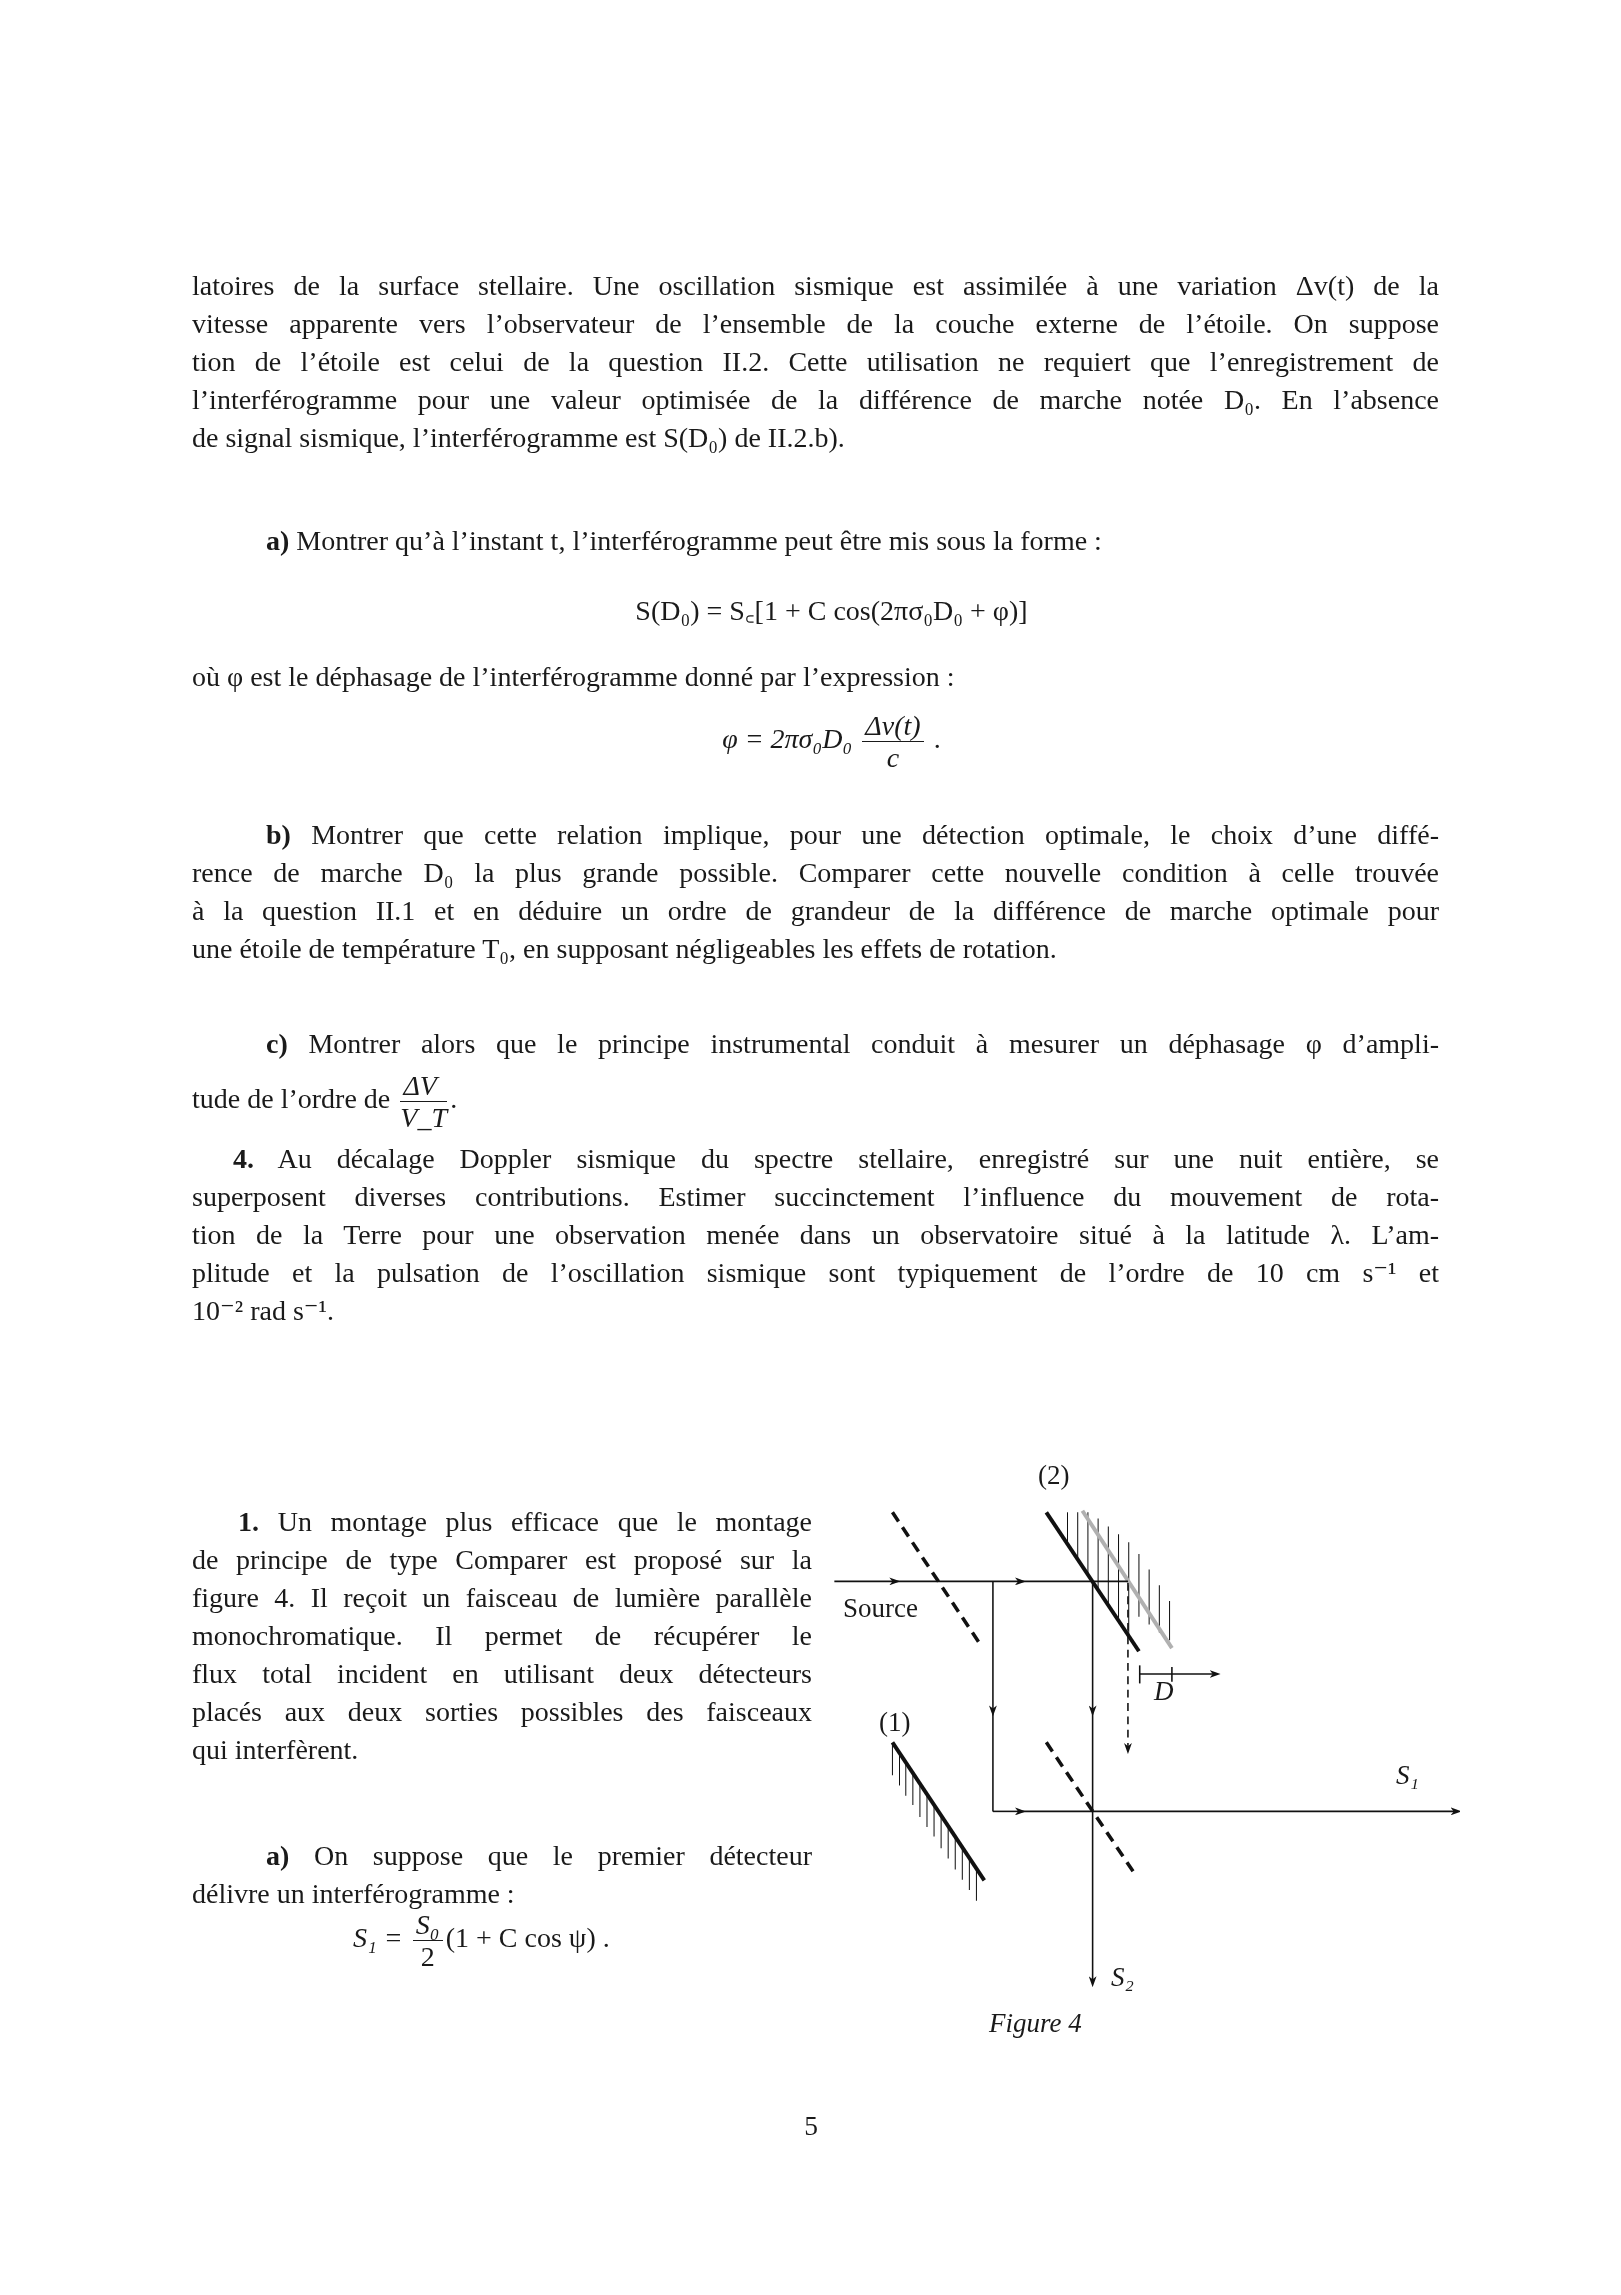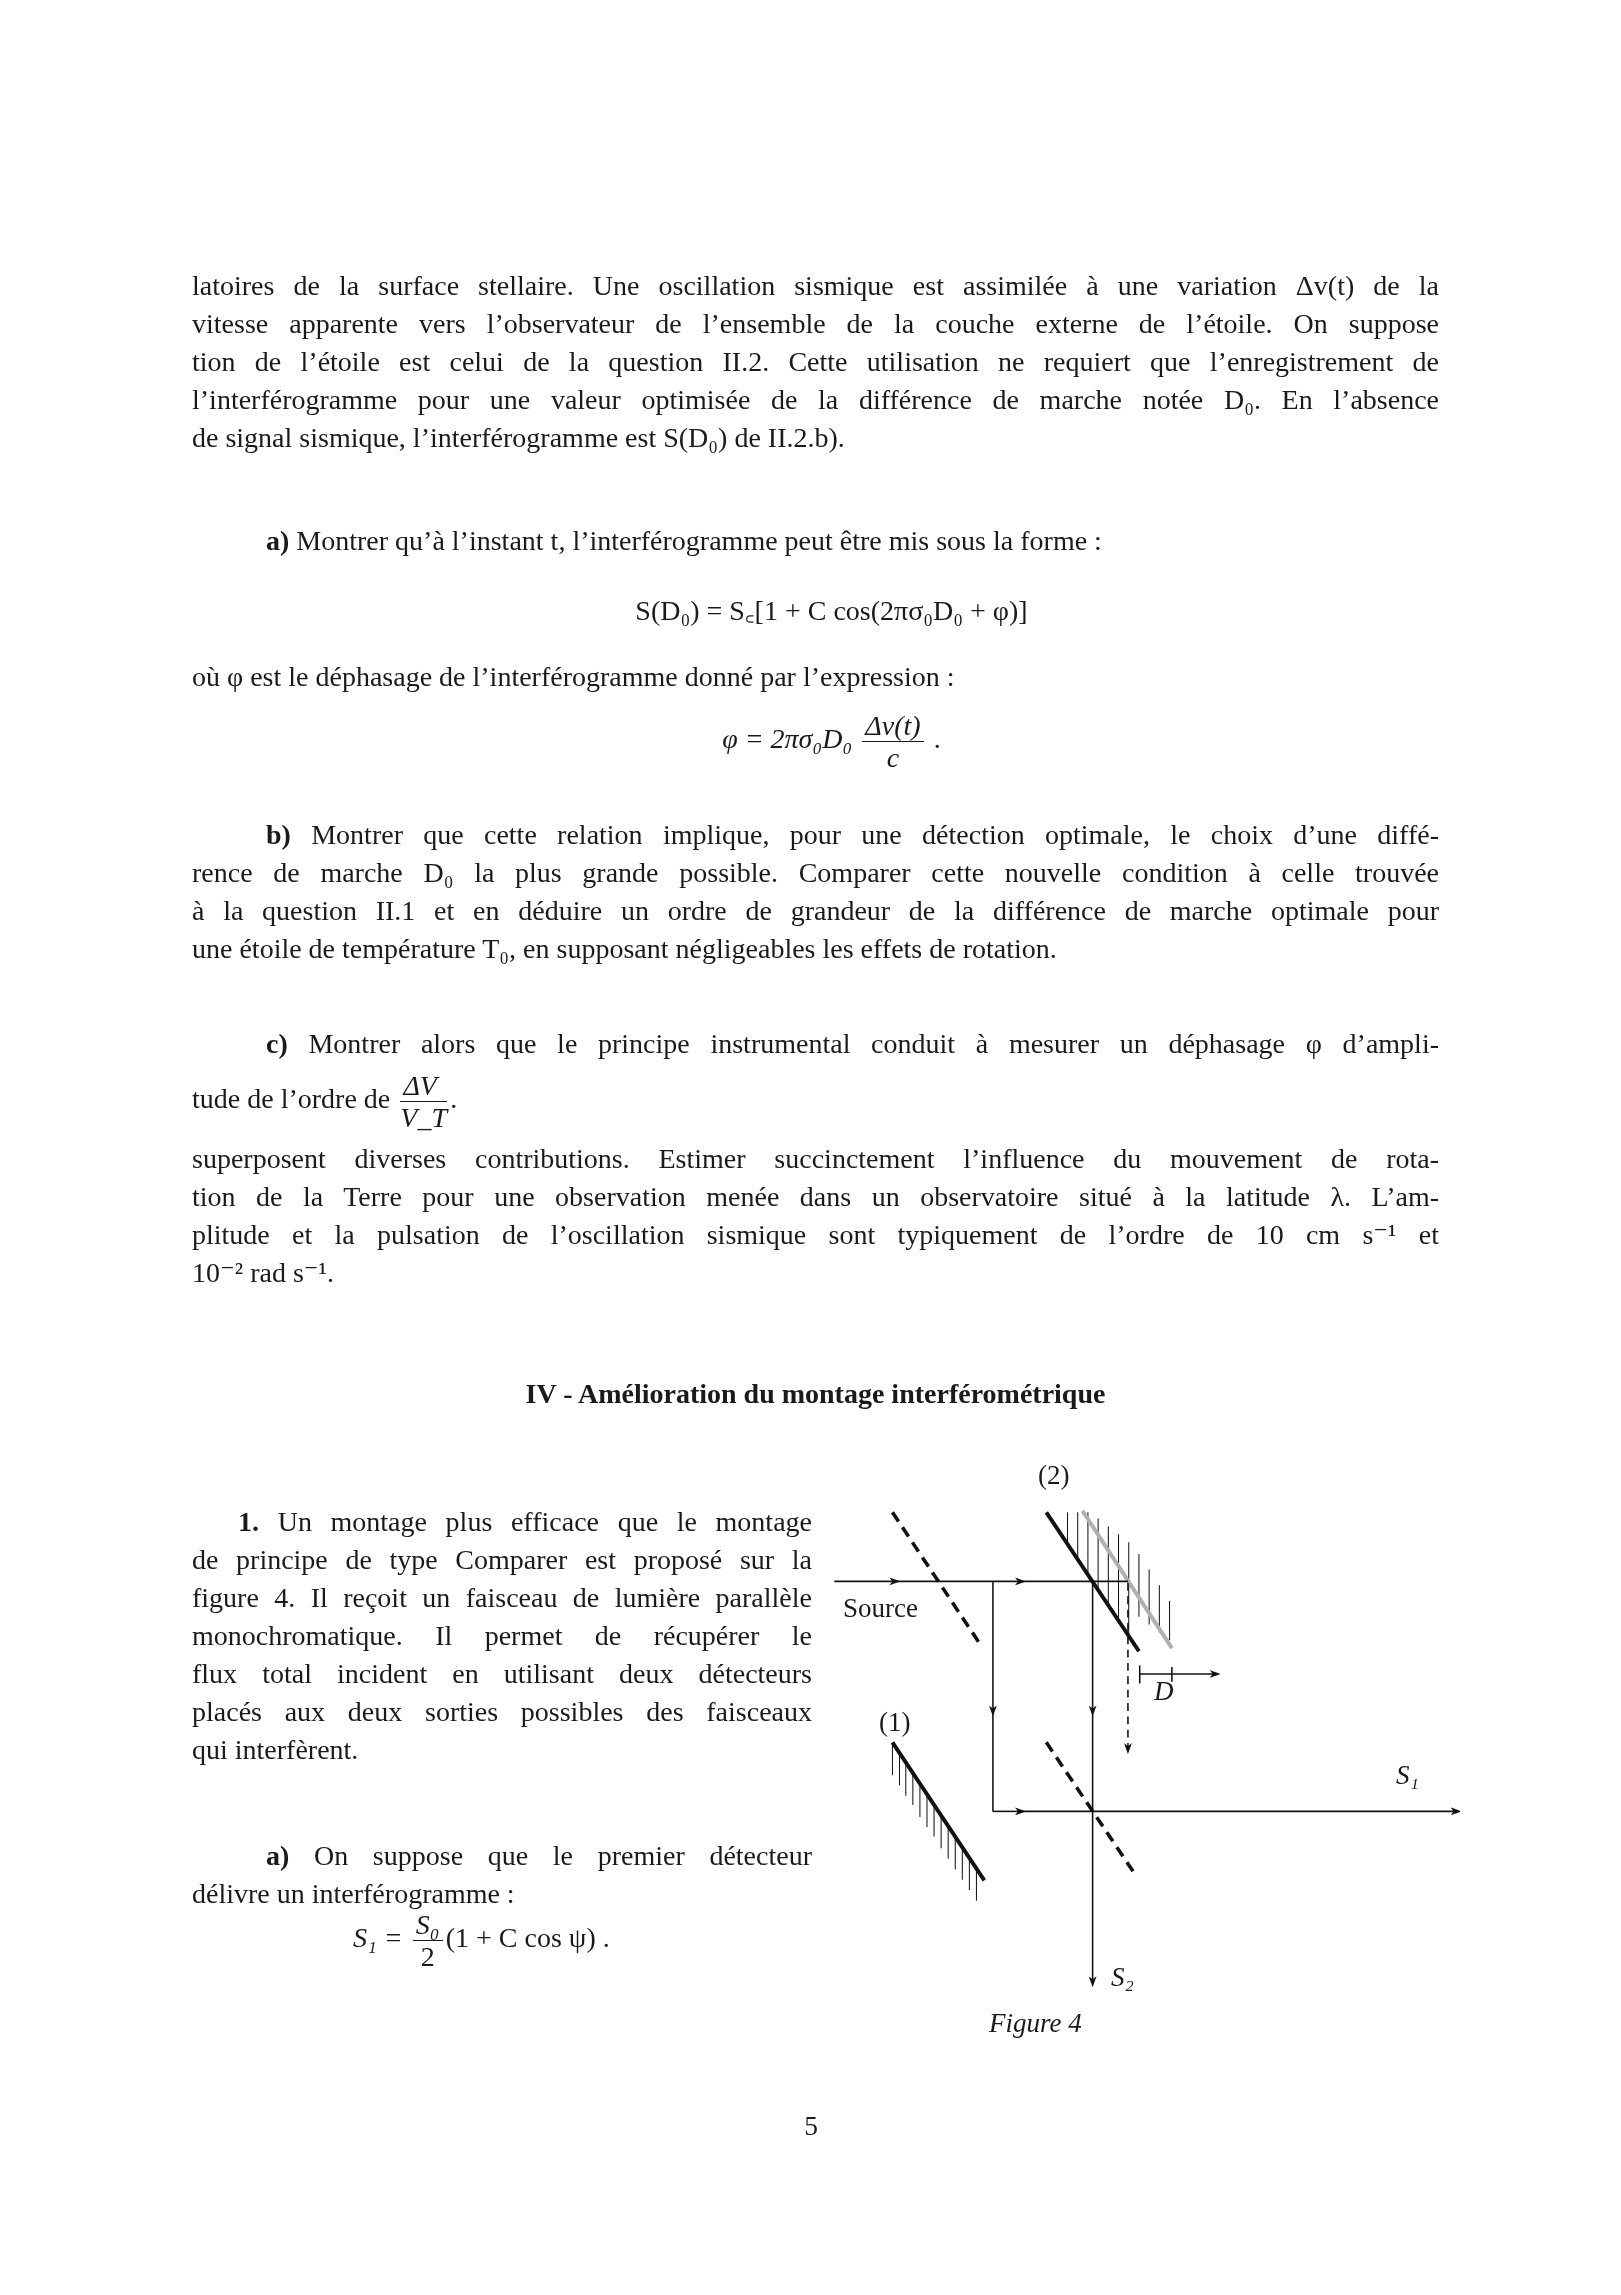--- a/index.html
+++ b/index.html
@@ -77,27 +77,30 @@
     <span class="line last" style="line-height:72px;">
       <span>tude de l’ordre de</span>
       <span class="frac">
         <span class="num it">ΔV</span>
         <span class="den it">V_T</span>
       </span><span>.</span>
     </span>
   </div>
 
   <div class="txt para" style="top:1140px;">
+    <span class="line" style="padding-left:41px;">
+      <span class="bold">4.</span>
+      <span>Au décalage Doppler sismique du spectre stellaire, enregistré sur une nuit entière, se</span>
+    </span>
     <span class="line">superposent diverses contributions. Estimer succinctement l’influence du mouvement de rota-</span>
     <span class="line">tion de la Terre pour une observation menée dans un observatoire situé à la latitude λ. L’am-</span>
     <span class="line">plitude et la pulsation de l’oscillation sismique sont typiquement de l’ordre de 10 cm s⁻¹ et</span>
     <span class="line last">10⁻² rad s⁻¹.</span>
   </div>
 
-  <div class="heading" style="top:1378px;">IV - Amélioration du montage interférométrique</div>
 
   <div class="leftcol" style="top:1503px;">
     <span class="line" style="padding-left:46px;">
       <span class="bold">1.</span>
       <span>Un montage plus efficace que le montage</span>
     </span>
     <span class="line">de principe de type Comparer est proposé sur la</span>
     <span class="line">figure 4. Il reçoit un faisceau de lumière parallèle</span>
     <span class="line">monochromatique. Il permet de récupérer le</span>
     <span class="line">flux total incident en utilisant deux détecteurs</span>

